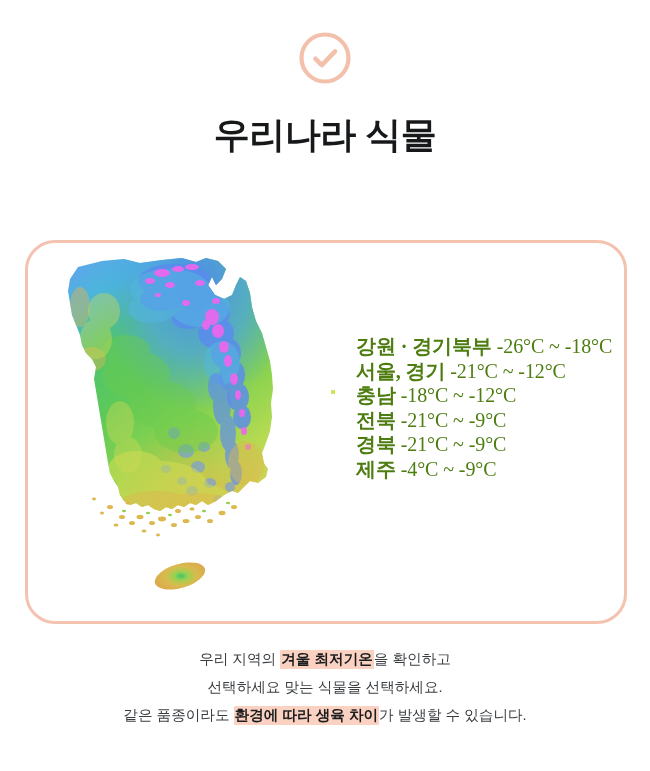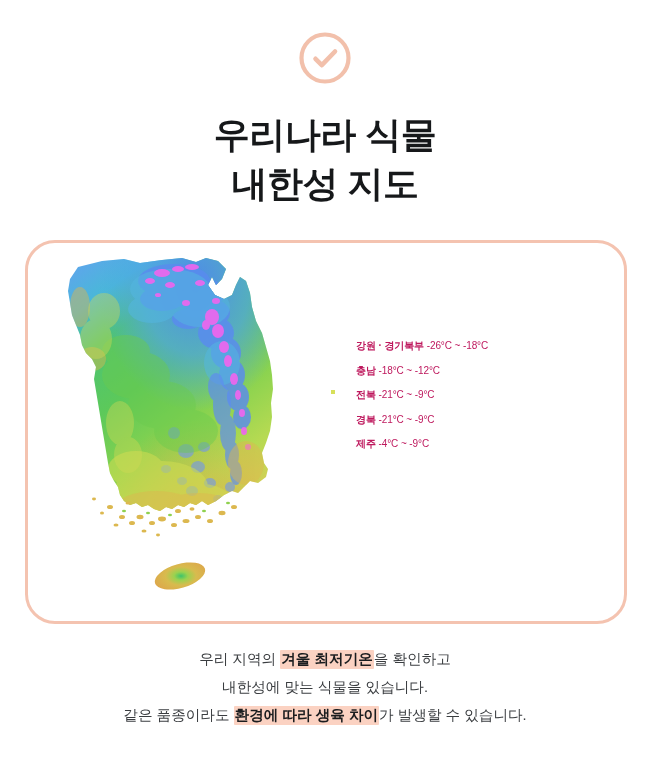--- a/index.html
+++ b/index.html
@@ -76,25 +76,26 @@
   }
 
   
   .legend {
     position: absolute;
     left: 356px;
     top: 334px;
     width: 264px;
   }
   .legend-row {
-    font-size: 10px;
+    font-size: 20px;
     line-height: 24.6px;
-    color: #be185d;
+    color: #4d7c0f;
     white-space: nowrap;
     letter-spacing: -0.1px;
+    font-family: Liberation Serif, serif;
   }
   .legend-row .region { font-weight: 700; }
   .legend-row .range  { font-weight: 500; }
 
   
   .footer {
     position: absolute;
     left: 0;
     top: 645px;
     width: 650px;
@@ -120,21 +121,20 @@
 
   <div class="check-badge">
     <svg viewBox="0 0 52 52" width="52" height="52" aria-hidden="true">
       <circle cx="26" cy="26" r="23.5" fill="none" stroke="#f2c0ab" stroke-width="4.2"></circle>
       <path d="M16.5 26.8 L22.8 33.2 L36 19.5" fill="none" stroke="#f2c0ab" stroke-width="4.6" stroke-linecap="round" stroke-linejoin="round"></path>
     </svg>
   </div>
 
   <div class="heading">
     <span class="ln">우리나라 식물</span>
-    <span class="ln">내한성 지도</span>
   </div>
 
   <div class="card"></div>
 
   <div class="map-wrap">
     <svg viewBox="0 0 232 342" preserveAspectRatio="none" aria-hidden="true">
       <defs>
 
         <clipPath id="penClip">
           <path d="M12 12 L36 6 L58 4 L74 8 L96 5 L116 3 L130 7 L140 3 L152 6
@@ -313,20 +313,24 @@
   </div>
 
   <div class="stray-pixel"></div>
 
   <div class="legend">
     <div class="legend-row">
       <span class="region">강원 · 경기북부</span>
       <span class="range">-26°C ~ -18°C</span>
     </div>
     <div class="legend-row">
+      <span class="region">서울, 경기</span>
+      <span class="range">-21°C ~ -12°C</span>
+    </div>
+    <div class="legend-row">
       <span class="region">충남</span>
       <span class="range">-18°C ~ -12°C</span>
     </div>
     <div class="legend-row">
       <span class="region">전북</span>
       <span class="range">-21°C ~ -9°C</span>
     </div>
     <div class="legend-row">
       <span class="region">경북</span>
       <span class="range">-21°C ~ -9°C</span>
@@ -334,19 +338,19 @@
     <div class="legend-row">
       <span class="region">제주</span>
       <span class="range">-4°C ~ -9°C</span>
     </div>
   </div>
 
   <div class="footer">
     <span class="fline">
       <span>우리 지역의 </span><span class="hl">겨울 최저기온</span><span>을 확인하고</span>
     </span>
-    <span class="fline">내한성에 맞는 식물을 있습니다.</span>
+    <span class="fline">선택하세요 맞는 식물을 선택하세요.</span>
     <span class="fline">
       <span>같은 품종이라도 </span><span class="hl">환경에 따라 생육 차이</span><span>가 발생할 수 있습니다.</span>
     </span>
   </div>
 
 </div>
 
 </body></html>

